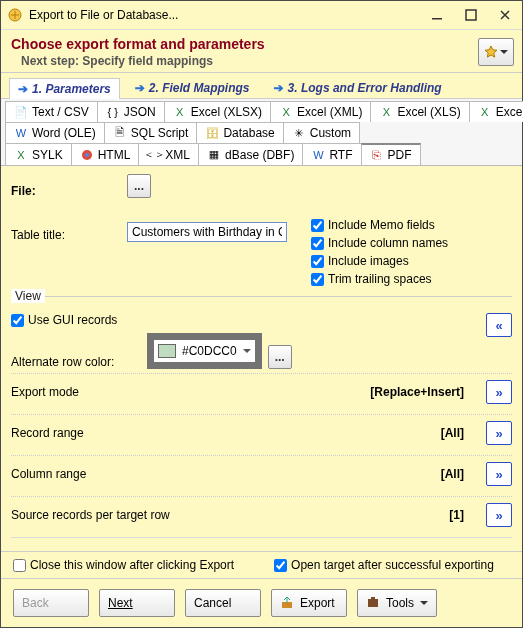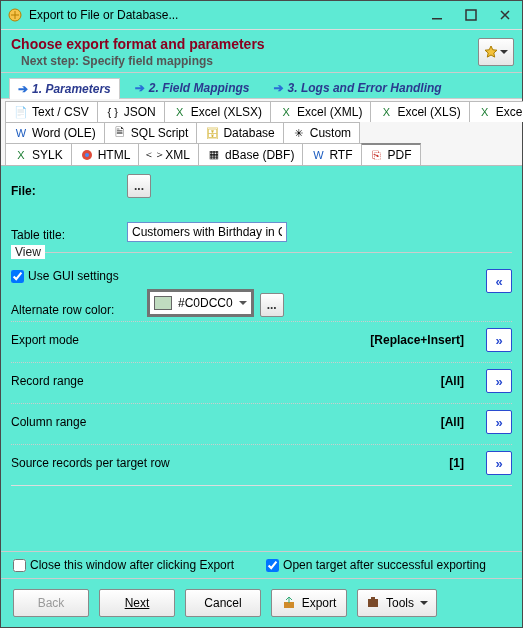--- a/index.html
+++ b/index.html
@@ -1,16 +1,16 @@
 <!DOCTYPE html>
 <html><head>
 <meta charset="utf-8">
 <style>
 html,body{margin:0;padding:0;font-family:"Segoe UI",Tahoma,sans-serif;font-size:12px;color:#000;background:#fff}
-.window{width:523px;height:628px;border:1px solid #4a4a4a;box-sizing:border-box;display:flex;flex-direction:column;background:#5eead4;position:relative}
+.window{width:523px;height:628px;border:1px solid #4a4a4a;box-sizing:border-box;display:flex;flex-direction:column;background:#fef9c3;position:relative}
 .titlebar{height:28px;display:flex;align-items:center;padding:0 0 0 6px;border-bottom:1px solid #ddd}
 .titlebar .ticon{width:16px;height:16px;margin-right:6px}
 .titlebar .title{flex:1;font-size:12px}
 .titlebar .wbtn{width:34px;height:28px;display:flex;align-items:center;justify-content:center;color:#333}
 .hdr{padding:6px 8px 4px 10px;display:flex;align-items:center}
 .hdr-left{flex:1}
 .hdr-title{color:#8b0020;font-weight:bold;font-size:14px}
 .hdr-sub{color:#555;font-weight:bold;font-size:12px;margin-top:2px;margin-left:10px}
 .star-btn{width:34px;height:26px;border:1px solid #8a8a8a;background:linear-gradient(#fefefe,#e6e6e6);border-radius:2px;display:flex;align-items:center;justify-content:center;gap:2px}
 .divider{height:1px;background:#ccc;margin:0}
@@ -34,27 +34,27 @@
 .chkline{display:flex;align-items:center;gap:4px;font-size:12px}
 .chkline input{margin:0}
 .section-top{display:flex;gap:18px;margin-top:16px}
 .col-r{display:flex;flex-direction:column;gap:4px;margin-left:6px}
 .group{border-top:1px solid #ccc;margin-top:6px;padding-top:2px;position:relative}
 .group .glabel{position:relative;top:-10px;background:#fff;padding:0 4px;color:#222;display:inline-block}
 .dblarrow{width:24px;height:22px;border:1px solid #2a4bd0;border-radius:2px;display:flex;align-items:center;justify-content:center;color:#2a4bd0;font-weight:bold;background:#fff;font-size:13px}
 .kvrow{display:flex;align-items:center;border-top:1px dotted #ccc;padding:6px 0 6px 0;gap:6px}
 .kvrow .k{flex:1}
 .kvrow .v{font-weight:bold;margin-right:16px}
-.color-pick{display:flex;align-items:center;border:3px solid #737373;height:22px;padding:0 18px 0 4px;gap:6px;position:relative;background:#fff}
+.color-pick{display:flex;align-items:center;border:7px solid #737373;height:22px;padding:0 18px 0 4px;gap:6px;position:relative;background:#fff}
 .color-pick::after{content:"";position:absolute;right:4px;top:50%;margin-top:-2px;border:4px solid transparent;border-top-color:#555}
 .swatch{width:16px;height:12px;background:#c0dcc0;border:1px solid #666}
 .scrollhint{height:6px;border-top:1px solid #ddd}
-.bottom-opts{display:flex;gap:32px;padding:6px 12px;border-top:1px solid #ccc;border-bottom:1px solid #ccc}
+.bottom-opts{display:flex;gap:40px;padding:6px 12px;border-top:1px solid #ccc;border-bottom:1px solid #ccc}
 .btnbar{display:flex;gap:10px;padding:10px 12px;justify-content:flex-start}
-.btn{height:28px;border:1px solid #8a8a8a;background:linear-gradient(#fff,#e8e8e8);border-radius:2px;display:flex;align-items:center;justify-content:center;gap:6px;font:inherit;padding:0 8px;min-width:76px}
+.btn{height:28px;border:1px solid #8a8a8a;background:linear-gradient(#fff,#e8e8e8);border-radius:2px;display:flex;align-items:center;justify-content:flex-start;gap:6px;font:inherit;padding:0 8px;min-width:76px}
 .btn.disabled{color:#9a9a9a}
 .btn .arr{border:4px solid transparent;border-top-color:#333;margin-top:4px}
 svg{display:block}
 </style>
 </head>
 <body>
 
 <div class="window">
 
   <div class="titlebar">
@@ -198,29 +198,47 @@
         </div>
     </div>
 
     <div class="section-top">
       <div>
         <div class="row-f" style="margin-top:4px">
           <div class="lbl2">Table title:</div>
           <input class="tx" style="width: 160px;" value="Customers with Birthday in Current Month">
         </div>
       </div>
+      <div class="col-r">
+        <label class="chkline">
+            <input type="checkbox" checked="" style="">
+            <span>Include Memo fields</span>
+          </label>
+        <label class="chkline">
+            <input type="checkbox" checked="" style="">
+            <span>Include column names</span>
+          </label>
+        <label class="chkline">
+            <input type="checkbox" checked="" style="">
+            <span>Include images</span>
+          </label>
+        <label class="chkline">
+            <input type="checkbox" checked="" style="">
+            <span>Trim trailing spaces</span>
+          </label>
+      </div>
     </div>
 
     <div class="group">
       <span class="glabel">View</span>
       <div style="display:flex;align-items:flex-start;gap:10px">
         <div style="flex:1">
           <label class="chkline">
               <input type="checkbox" checked="" style="">
-              <span>Use GUI settings</span>
+              <span>Use GUI records</span>
             </label>
           <div class="row-f" style="margin-top:6px">
             <div style="width:130px">Alternate row color:</div>
             <div class="color-pick">
               <span class="swatch"></span>
               <span>#C0DCC0</span>
             </div>
             <div class="sqbtn">
                 <span>...</span>
               </div>

